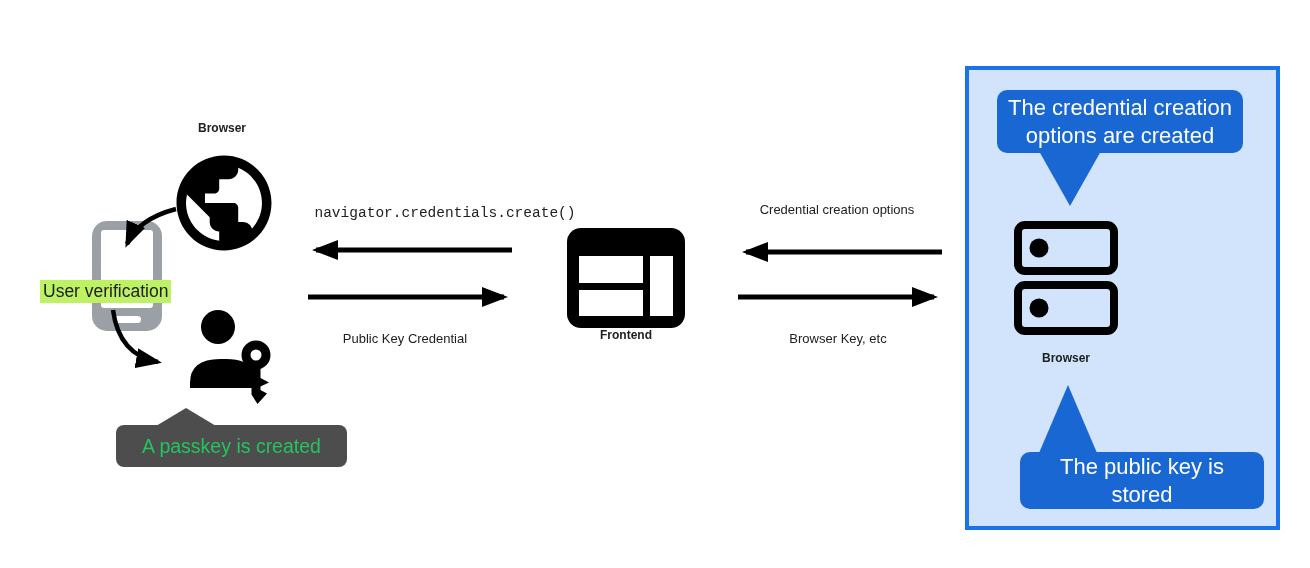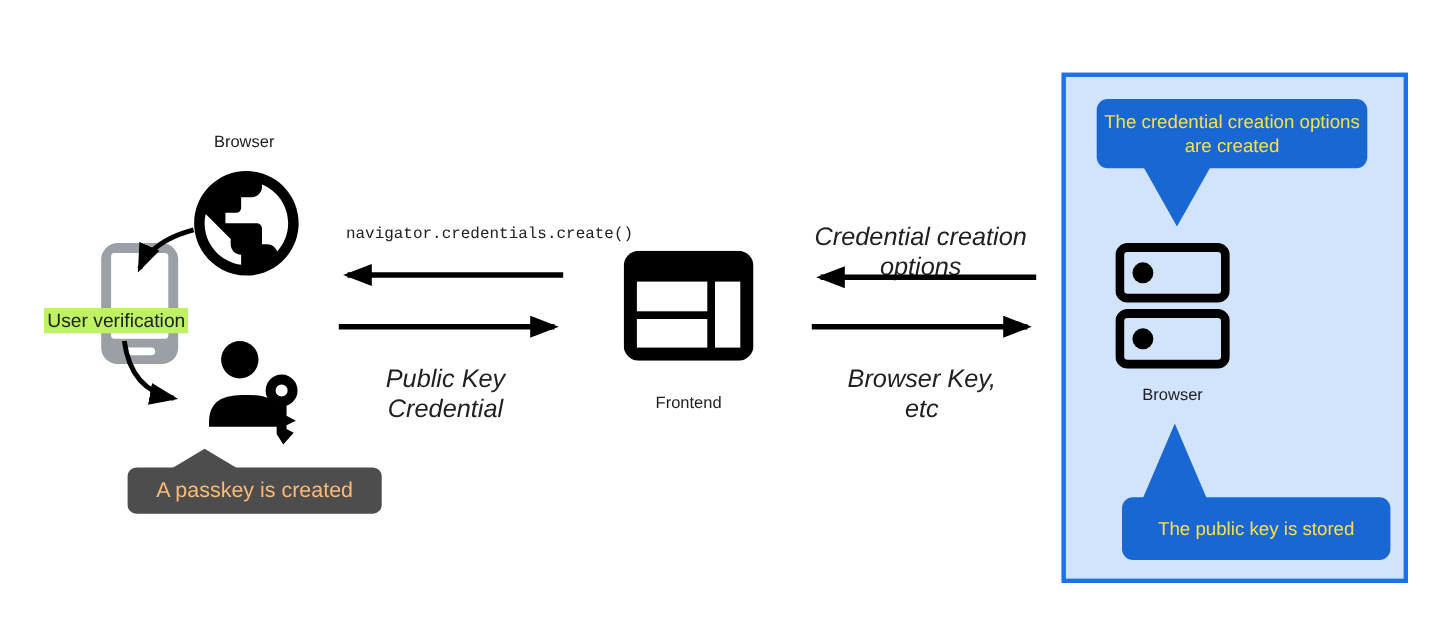--- a/index.html
+++ b/index.html
@@ -6,22 +6,22 @@
   .canvas{
     position:relative;
     width:1310px;height:568px;
     background:var(--canvas-bg,#fff);
     font-family:"Liberation Sans",sans-serif;
     color:var(--ink,#202124);
     overflow:hidden;
   }
   .abs{position:absolute;}
   .lbl{position:absolute;text-align:center;color:var(--ink,#202124);}
-  .lbl-bold{font-weight:normal;font-size:15px;}
-  .lbl-reg{font-size:23px;font-style:italic;}
+  .lbl-bold{font-weight:bold;font-size:12px;}
+  .lbl-reg{font-size:13px;}
   .lbl-code{font-family:Liberation Mono, monospace;font-size:14.5px;}
   .overlay{position:absolute;left:0;top:0;pointer-events:none;}
 
   
   .phone{
     position:absolute;left:92px;top:221px;width:70px;height:110px;
     background:var(--phone-gray,#9aa0a6);border-radius:15px;
   }
   .phone-screen{
     position:absolute;left:9px;top:9px;right:9px;bottom:23px;
@@ -34,37 +34,37 @@
   .user-verification{
     position:absolute;left:40px;top:280px;font-size:17.5px;
     background:#bef264;padding:1px 3px;white-space:nowrap;
   }
 
   
   .tooltip-dark{
     position:absolute;left:116px;top:425px;width:231px;height:42px;
     background:var(--tooltip-gray,#4d4d4d);border-radius:8px;
     display:flex;align-items:center;justify-content:center;
-    color:#fdba74;font-size:19.5px;
+    color:#22c55e;font-size:19.5px;
   }
   .tooltip-dark-tail{
     position:absolute;left:40px;top:-17px;width:0;height:0;
     border-left:30px solid transparent;border-right:30px solid transparent;
     border-bottom:18px solid var(--tooltip-gray,#4d4d4d);
   }
 
   
   .backend-box{
     position:absolute;left:965px;top:66px;width:307px;height:456px;
     background:var(--box-bg-blue,#d2e3fc);
     border:4px solid var(--box-border-blue,#1a73e8);
   }
   .bubble{
-    position:absolute;background:var(--bubble-blue,#1967d2);color:#fde047;
-    border-radius:10px;text-align:center;font-size:17px;line-height:1.25;
+    position:absolute;background:var(--bubble-blue,#1967d2);color:#ffffff;
+    border-radius:10px;text-align:center;font-size:22px;line-height:1.25;
     display:flex;align-items:center;justify-content:center;
   }
   .bubble-top{left:997px;top:90px;width:246px;height:63px;}
   .bubble-bottom{left:998px;top:452px;width:244px;height:57px;margin-left:22px;}
   .bubble-bottom .bubble-text{display:block;width:180px;margin:0 auto;}
   .tail-down{
     position:absolute;left:1039px;top:151px;width:0;height:0;
     border-left:31px solid transparent;border-right:31px solid transparent;
     border-top:55px solid var(--bubble-blue,#1967d2);
   }
@@ -108,21 +108,21 @@
   <div class="lbl lbl-reg" style="left:305px;top:331px;width:200px;">Public Key Credential</div>
   <div class="lbl lbl-reg" style="left:712px;top:202px;width:250px;">Credential creation options</div>
   <div class="lbl lbl-reg" style="left:758px;top:331px;width:160px;">Browser Key, etc</div>
 
   <svg class="abs" style="left:567px;top:228px;" width="118" height="100" viewBox="0 0 118 100" aria-hidden="true">
     <rect x="0" y="0" width="118" height="100" rx="14" fill="#000"></rect>
     <rect x="12" y="28" width="64" height="27" fill="#fff"></rect>
     <rect x="12" y="62" width="64" height="26" fill="#fff"></rect>
     <rect x="83" y="28" width="23" height="60" fill="#fff"></rect>
   </svg>
-  <div class="lbl lbl-bold" style="left:576px;top:358px;width:100px;">Frontend</div>
+  <div class="lbl lbl-bold" style="left:576px;top:328px;width:100px;">Frontend</div>
 
   <div class="backend-box"></div>
 
   <div class="bubble bubble-top">
     <span class="bubble-text">The credential creation options are created</span>
   </div>
   <div class="tail-down"></div>
 
   <svg class="abs" style="left:1014px;top:221px;" width="104" height="116" viewBox="0 0 104 116" aria-hidden="true">
     <rect x="4" y="4" width="96" height="46" rx="7" fill="none" stroke="#000" stroke-width="8"></rect>

